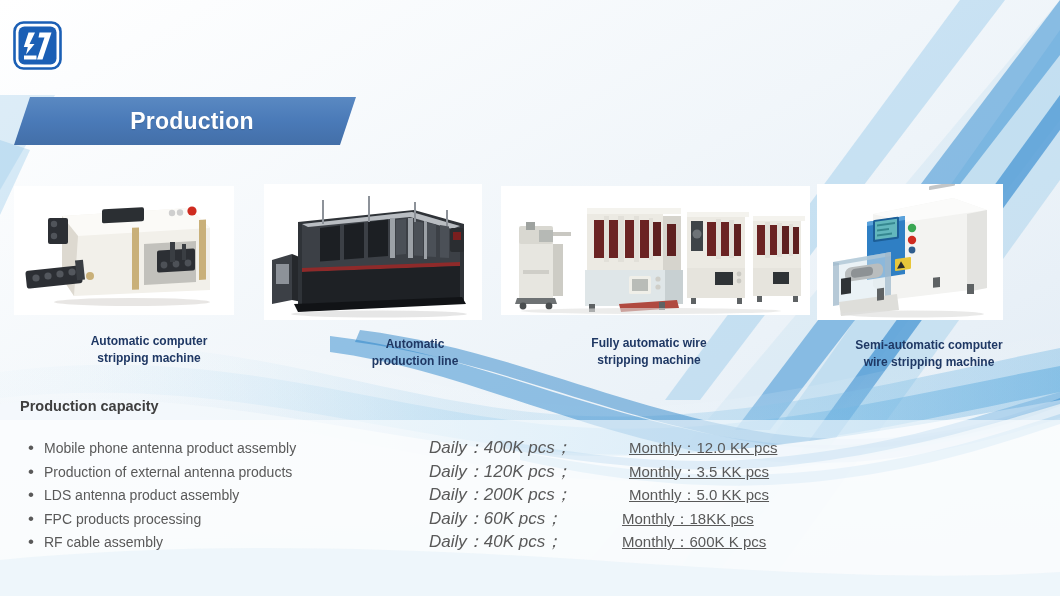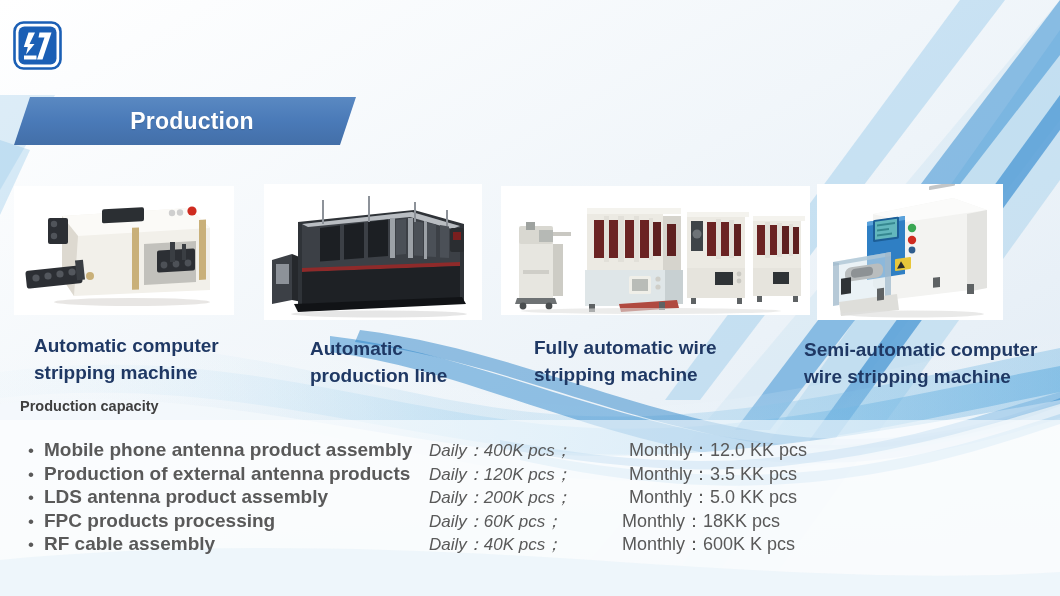--- a/index.html
+++ b/index.html
@@ -36,51 +36,50 @@
   .photo { position:absolute; background:#ffffff; overflow:hidden; }
   .photo svg { display:block; width:100%; height:100%; }
   #photo-1 { left:14px;  top:186px; width:220px; height:129px; }
   #photo-2 { left:264px; top:184px; width:218px; height:136px; }
   #photo-3 { left:501px; top:186px; width:309px; height:129px; }
   #photo-4 { left:817px; top:184px; width:186px; height:136px; }
 
   
   .caption {
     position:absolute;
-    color:#1f3864; font-weight:bold; font-size:19px;
-    line-height:1.42; white-space:pre-line;
+    color:#1f3864; font-weight:bold; font-size:12px;
+    line-height:1.42; white-space:pre-line;text-align:center;
   }
   #cap-1 { left:34px;  top:333px; width:230px; }
   #cap-2 { left:310px; top:336px; width:210px; }
   #cap-3 { left:534px; top:335px; width:230px; }
   #cap-4 { left:804px; top:337px; width:250px; }
 
   
   .pc-title {
     position:absolute; left:20px; top:398px;
     color:#3f3f3f; font-weight:bold; font-size:14.5px;
   }
   .cap-table { position:absolute; left:18px; top:438px; width:830px; }
   .cap-row { display:flex; align-items:baseline; height:23.5px; }
   .cap-bullet {
     width:26px; flex:0 0 26px; color:#595959; font-size:17px;
     text-align:center; line-height:1;
   }
   .cap-item {
     width:385px; flex:0 0 385px;
-    color:#595959; font-size:19px; line-height:1.22;
+    color:#595959; font-size:14px; line-height:1.22;
     white-space:nowrap;
-    font-weight:bold;
   }
   .cap-daily {
     width:200px; flex:0 0 200px;
     color:#595959; font-size:17px; line-height:1.22; white-space:nowrap;font-style:italic;
   }
   .cap-monthly {
-    color:#595959; font-size:18px; line-height:1.22; white-space:nowrap;
+    color:#595959; font-size:15px; line-height:1.22; white-space:nowrap;text-decoration:underline;
   }
   .cap-row.shift .cap-daily { width:193px; flex:0 0 193px; }
 </style>
 </head>
 <body>
 
 <div class="slide">
 
   <div class="bg-waves">
     <svg viewBox="0 0 1060 596" preserveAspectRatio="none">

